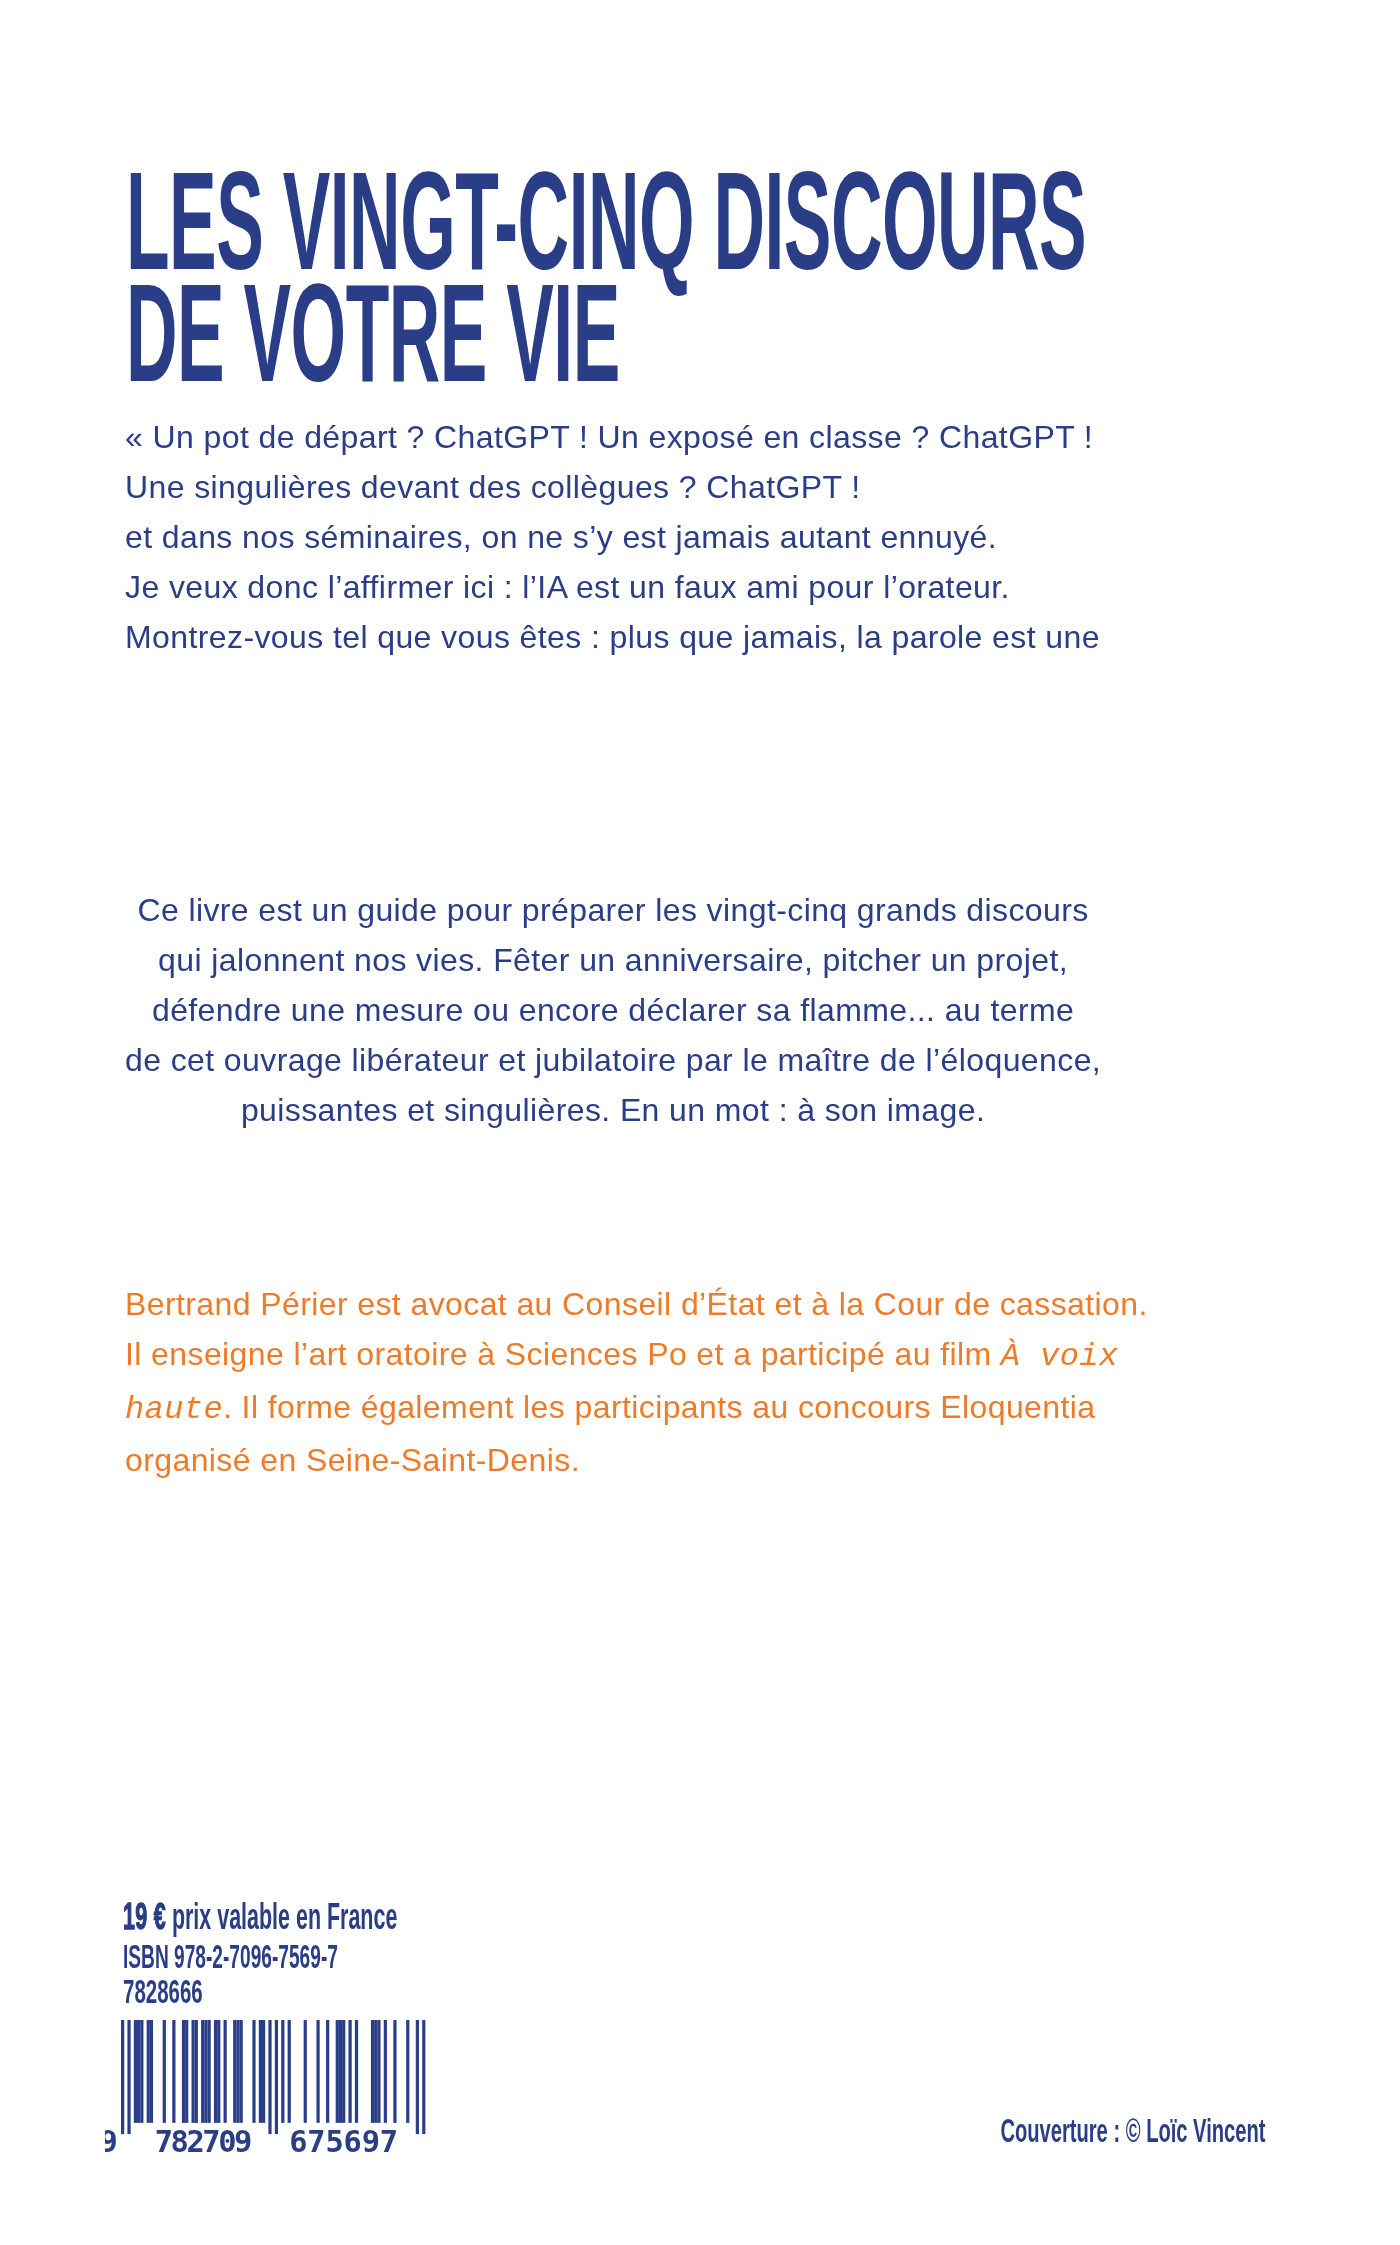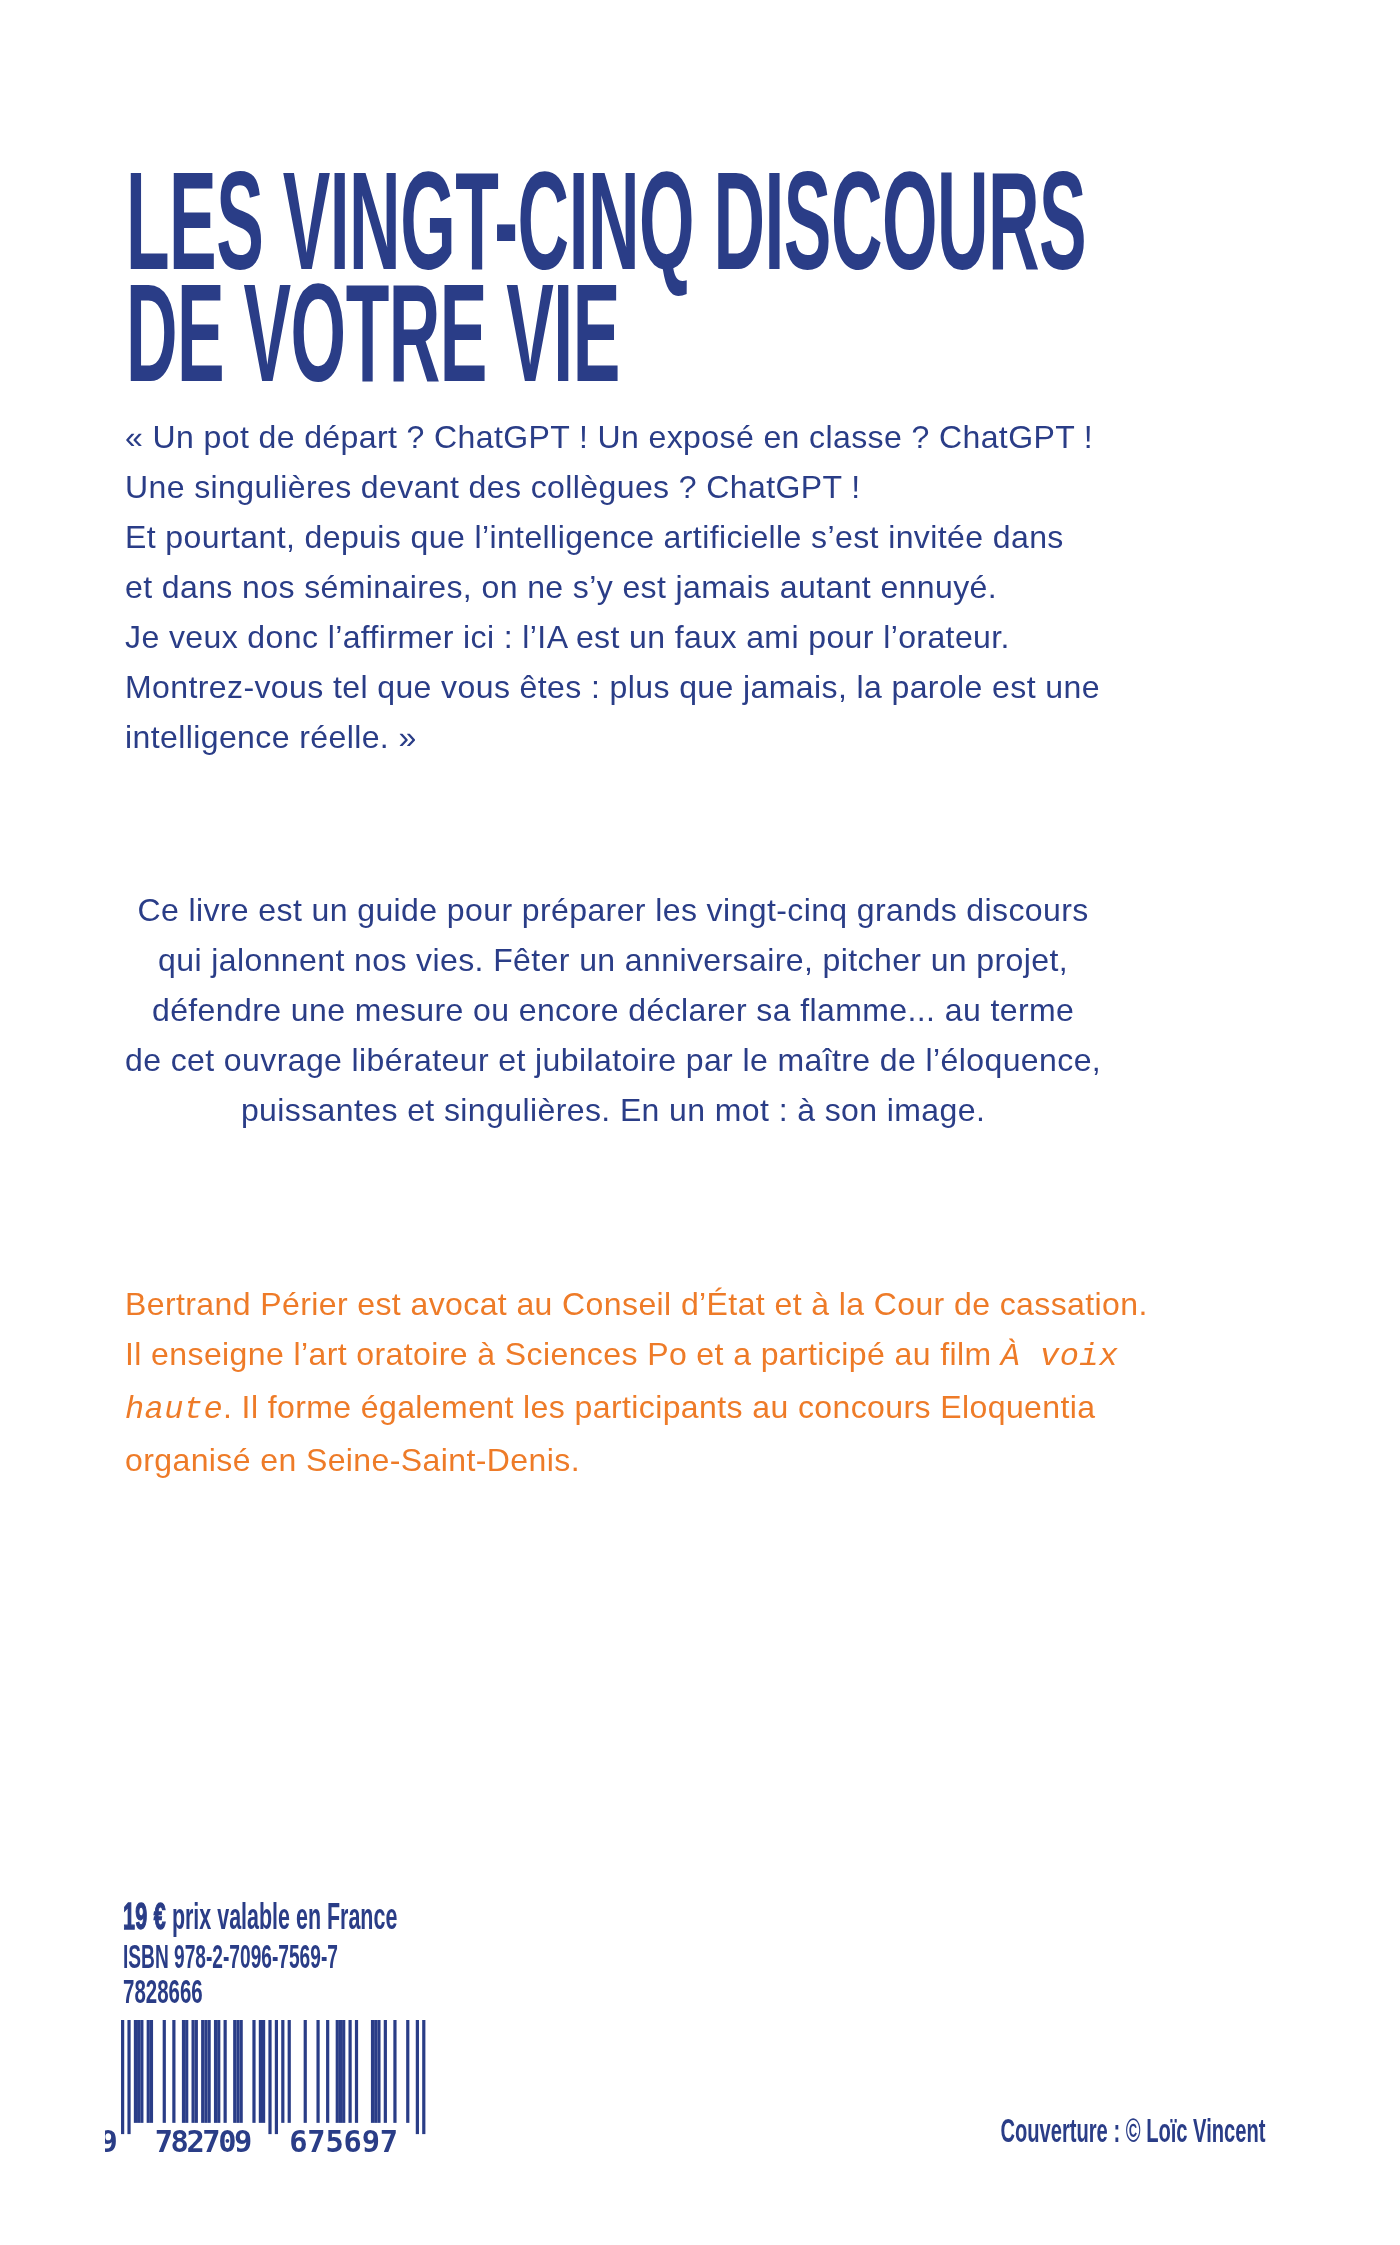--- a/index.html
+++ b/index.html
@@ -106,25 +106,23 @@
 <div class="page">
 
   <div class="abs title">
     <div class="t-line">LES VINGT-CINQ DISCOURS</div>
     <div class="t-line">DE VOTRE VIE</div>
   </div>
 
   <div class="abs para quote-block">
     <div class="line">« Un pot de départ ? ChatGPT ! Un exposé en classe ? ChatGPT !</div>
     <div class="line">Une singulières devant des collègues ? ChatGPT !</div>
-    <div class="line">Et pourtant, depuis que l’intelligence artificielle s’est invitée dans</div>
     <div class="line">et dans nos séminaires, on ne s’y est jamais autant ennuyé.</div>
     <div class="line">Je veux donc l’affirmer ici : l’IA est un faux ami pour l’orateur.</div>
     <div class="line">Montrez-vous tel que vous êtes : plus que jamais, la parole est une</div>
-    <div class="line">intelligence réelle. »</div>
   </div>
 
   <div class="abs para desc-block">
     <div class="line">Ce livre est un guide pour préparer les vingt-cinq grands discours</div>
     <div class="line">qui jalonnent nos vies. Fêter un anniversaire, pitcher un projet,</div>
     <div class="line">défendre une mesure ou encore déclarer sa flamme... au terme</div>
     <div class="line">de cet ouvrage libérateur et jubilatoire par le maître de l’éloquence,</div>
     <div class="line">puissantes et singulières. En un mot : à son image.</div>
   </div>
 

